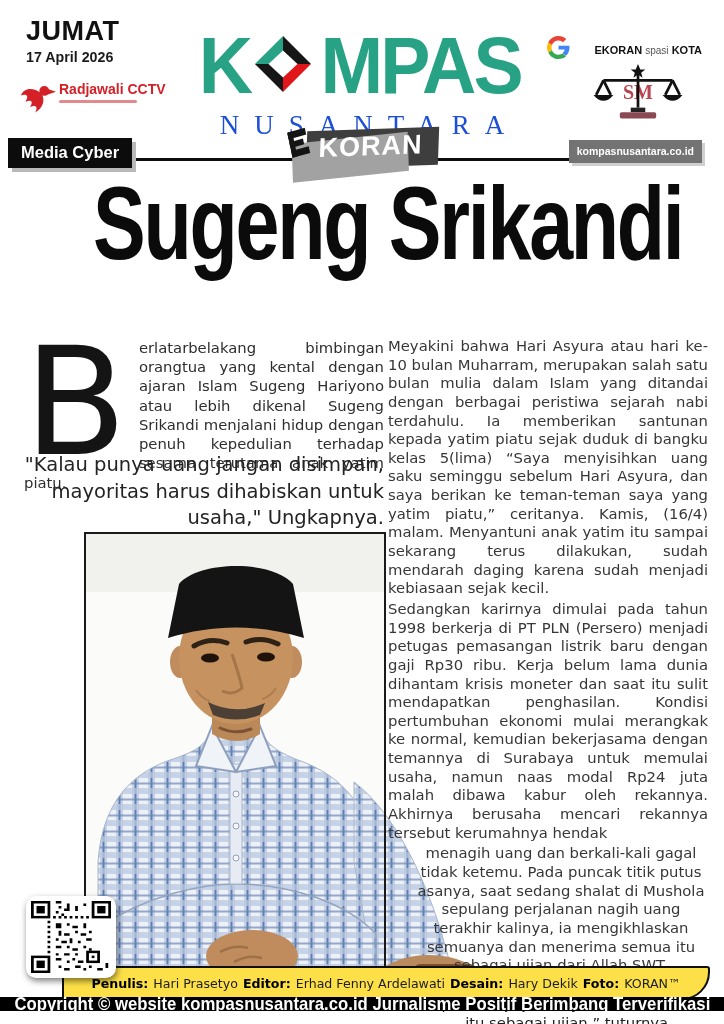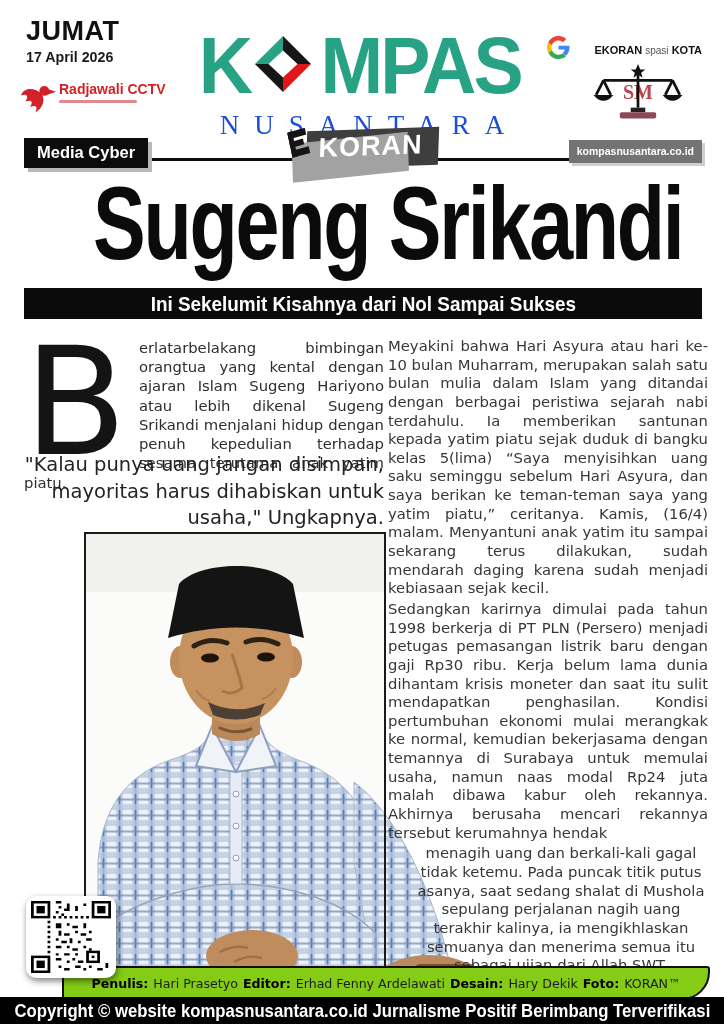--- a/index.html
+++ b/index.html
@@ -27,21 +27,21 @@
   .gtext{font-family:"Liberation Sans",sans-serif;font-size:11px;color:#111;white-space:nowrap}
   .gtext .b{font-weight:bold}
   .gtext .l{font-weight:normal;color:#555;font-size:10px}
 
   .smlaw{position:absolute;right:24px;top:64px;width:124px;text-align:center}
   .smlaw .smlabel{font-family:"Liberation Serif",serif;font-weight:bold;font-size:12.5px;
                   letter-spacing:.5px;color:#131313;margin-top:16px}
 
   
   .header-rule{position:absolute;left:24px;right:22px;top:158px;height:3px;background:#0d0d0d}
-  .media-cyber{position:absolute;left:24px;top:138px;background:#0c0c0c;color:#fff;
+  .media-cyber{position:absolute;left:8px;top:138px;background:#0c0c0c;color:#fff;
      font-family:"Liberation Sans",sans-serif;font-weight:bold;font-size:16.5px;
      padding:5px 13px 6px;box-shadow:4px 4px 0 #b9b9b9;z-index:2}
   .site-badge{position:absolute;right:22px;top:140px;background:#737373;color:#fff;
      font-family:"Liberation Sans",sans-serif;font-weight:bold;font-size:10.5px;
      padding:5px 8px 6px;box-shadow:3px 3px 0 #cfcfcf;z-index:2}
   .ekoran{position:absolute;left:50%;top:129px;transform:translateX(-42%);z-index:2}
   .koran-box{position:relative;background:#3E3E3E;color:#fff;font-family:"Liberation Sans",sans-serif;
      font-weight:bold;font-size:27px;letter-spacing:1px;padding:2px 16px 5px 12px;
      transform:rotate(-2deg) skewX(-4deg)}
   .koran-box::before{content:"";position:absolute;left:-14px;top:8px;right:30px;bottom:-9px;
@@ -72,26 +72,26 @@
   .c2quote{text-align:center;padding-left:42px;color:#1f1f1f}
 
   
   .photo{position:absolute;left:84px;top:532px;width:302px;height:453px;z-index:1}
   .photo svg{position:absolute;left:0;top:0}
   .photo-frame{position:absolute;inset:0;border:2px solid #1a1a1a;z-index:3;pointer-events:none}
 
   
   .qr{position:absolute;left:26px;top:896px;width:90px;height:82px;background:#fff;
       border-radius:10px;box-shadow:1px 3px 6px rgba(0,0,0,.5);padding:5px;z-index:6;box-sizing:border-box}
-  .credits{position:absolute;left:62px;right:14px;top:966px;height:30px;background:#84cc16;
+  .credits{position:absolute;left:62px;right:14px;top:966px;height:30px;background:#fde047;
       border:2px solid #101010;border-radius:3px 3px 28px 3px;z-index:5;
       display:flex;align-items:center;justify-content:center;gap:5px;
       font-size:12.6px;color:#1c1c1c;white-space:nowrap}
   .credits b{font-weight:bold;color:#000}
-  .copyright{position:absolute;left:0;right:0;top:997px;height:27px;background:#000;
+  .copyright{position:absolute;left:0;right:0;top:997px;height:14px;background:#000;
       display:flex;align-items:center;justify-content:center;z-index:7}
   .copyright .condense3{display:inline-block;font-family:"Liberation Sans",sans-serif;font-weight:bold;
       font-size:19px;color:#fff;transform:scaleX(.88);white-space:nowrap}
 </style>
 </head>
 <body>
 
 <div class="page">
 
   <div class="day">JUMAT</div>
@@ -179,23 +179,20 @@
           </g>
         </svg>
       </span>
       <span>KORAN</span>
     </div>
   </div>
   <div class="site-badge">kompasnusantara.co.id</div>
 
   <div class="headline">
     <span class="condense">Sugeng Srikandi</span>
-  </div>
-  <div class="subbar">
-    <span class="condense2">Ini Sekelumit Kisahnya dari Nol Sampai Sukses</span>
   </div>
 
   <div class="lead">
     <span class="dropcap">B</span><span>erlatarbelakang bimbingan orangtua yang kental dengan ajaran Islam Sugeng Hariyono atau lebih dikenal Sugeng Srikandi menjalani hidup dengan penuh kepedulian terhadap sesama terutama anak yatim piatu.</span>
   </div>
   <div class="pullquote">"Kalau punya uang jangan disimpan, mayoritas harus dihabiskan untuk usaha," Ungkapnya.</div>
 
   <div class="photo">
     <svg width="392" height="453" viewBox="0 0 392 453">
       <defs>

